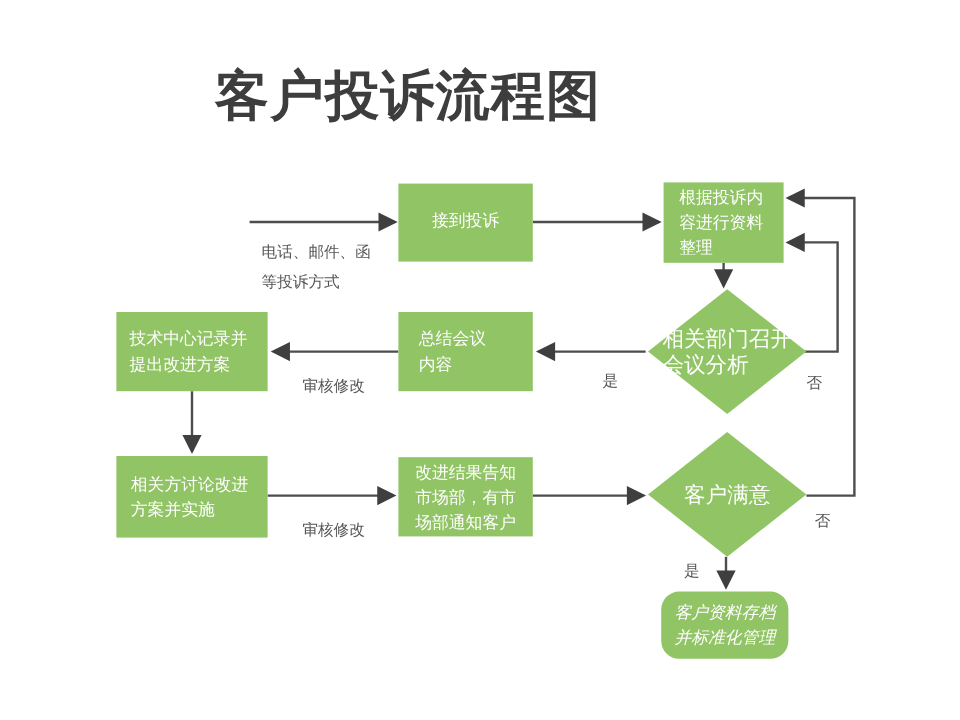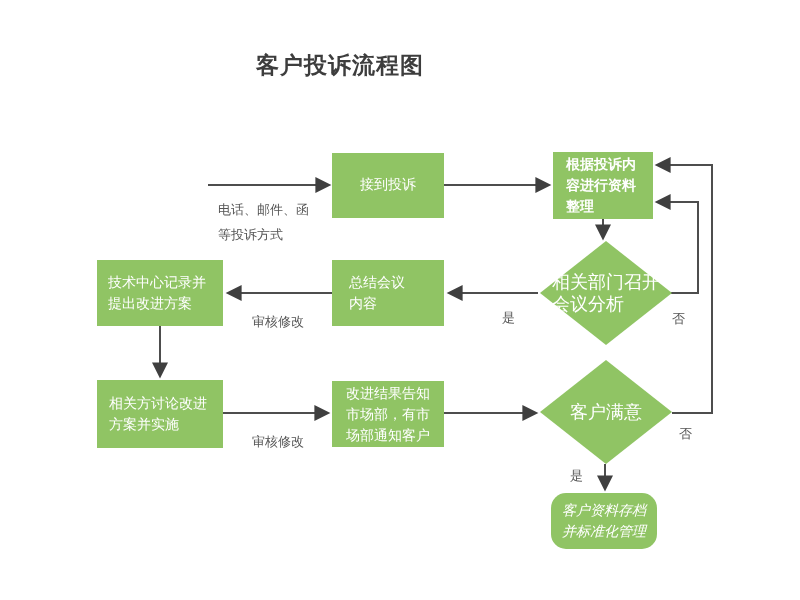--- a/index.html
+++ b/index.html
@@ -2,21 +2,21 @@
 <html><head>
 <meta charset="utf-8">
 <style>
   html,body { margin:0; padding:0; background:#ffffff; }
   .canvas {
     position:relative; width:800px; height:600px; background:#ffffff;
     font-family:"Liberation Sans","DejaVu Sans",sans-serif; overflow:hidden;
   }
   .title {
     position:absolute; top:50px; left:0; width:680px; text-align:center;
-    font-size:23px; font-weight:bold; color:#3d3d3d; letter-spacing:1px;
+    font-size:45px; font-weight:bold; color:#3d3d3d; letter-spacing:1px;
   }
   .node {
     position:absolute; box-sizing:border-box; background:#90C464; color:#ffffff;
     display:flex; align-items:center; justify-content:flex-start;
     font-size:14px; line-height:21px; white-space:pre-line; text-align:left;
   }
   .node.centered { justify-content:center; text-align:center; }
   .rounded { border-radius:18px; }
   .rounded-sm { border-radius:15px; }
   .diamond { position:absolute; }
@@ -60,21 +60,21 @@
       <polyline points="672,413 712,413 712,165 657,165" marker-end="url(#arw)"></polyline>
       <line x1="605" y1="464" x2="605" y2="489" marker-end="url(#arw)"></line>
     </g>
   </svg>
 
 
   <div class="node centered" style="left:332px; top:153px; width:112px; height:65px;font-family:Liberation Mono, monospace;">
     <span>接到投诉</span>
   </div>
 
-  <div class="node" style="left:553px; top:152px; width:100px; height:67px; padding-left:13px;font-weight:bold;">
+  <div class="node" style="left:553px; top:152px; width:100px; height:67px; padding-left:13px;">
     <span>根据投诉内
 容进行资料
 整理</span>
   </div>
 
   <div class="diamond" style="left:540px; top:241px; width:132px; height:104px;">
     <svg class="shape" viewBox="0 0 132 104" preserveAspectRatio="none">
       <polygon points="66,0 132,52 66,104 0,52" fill="#90C464"></polygon>
     </svg>
     <div class="dlabel"><span class="inner">相关部门召开

